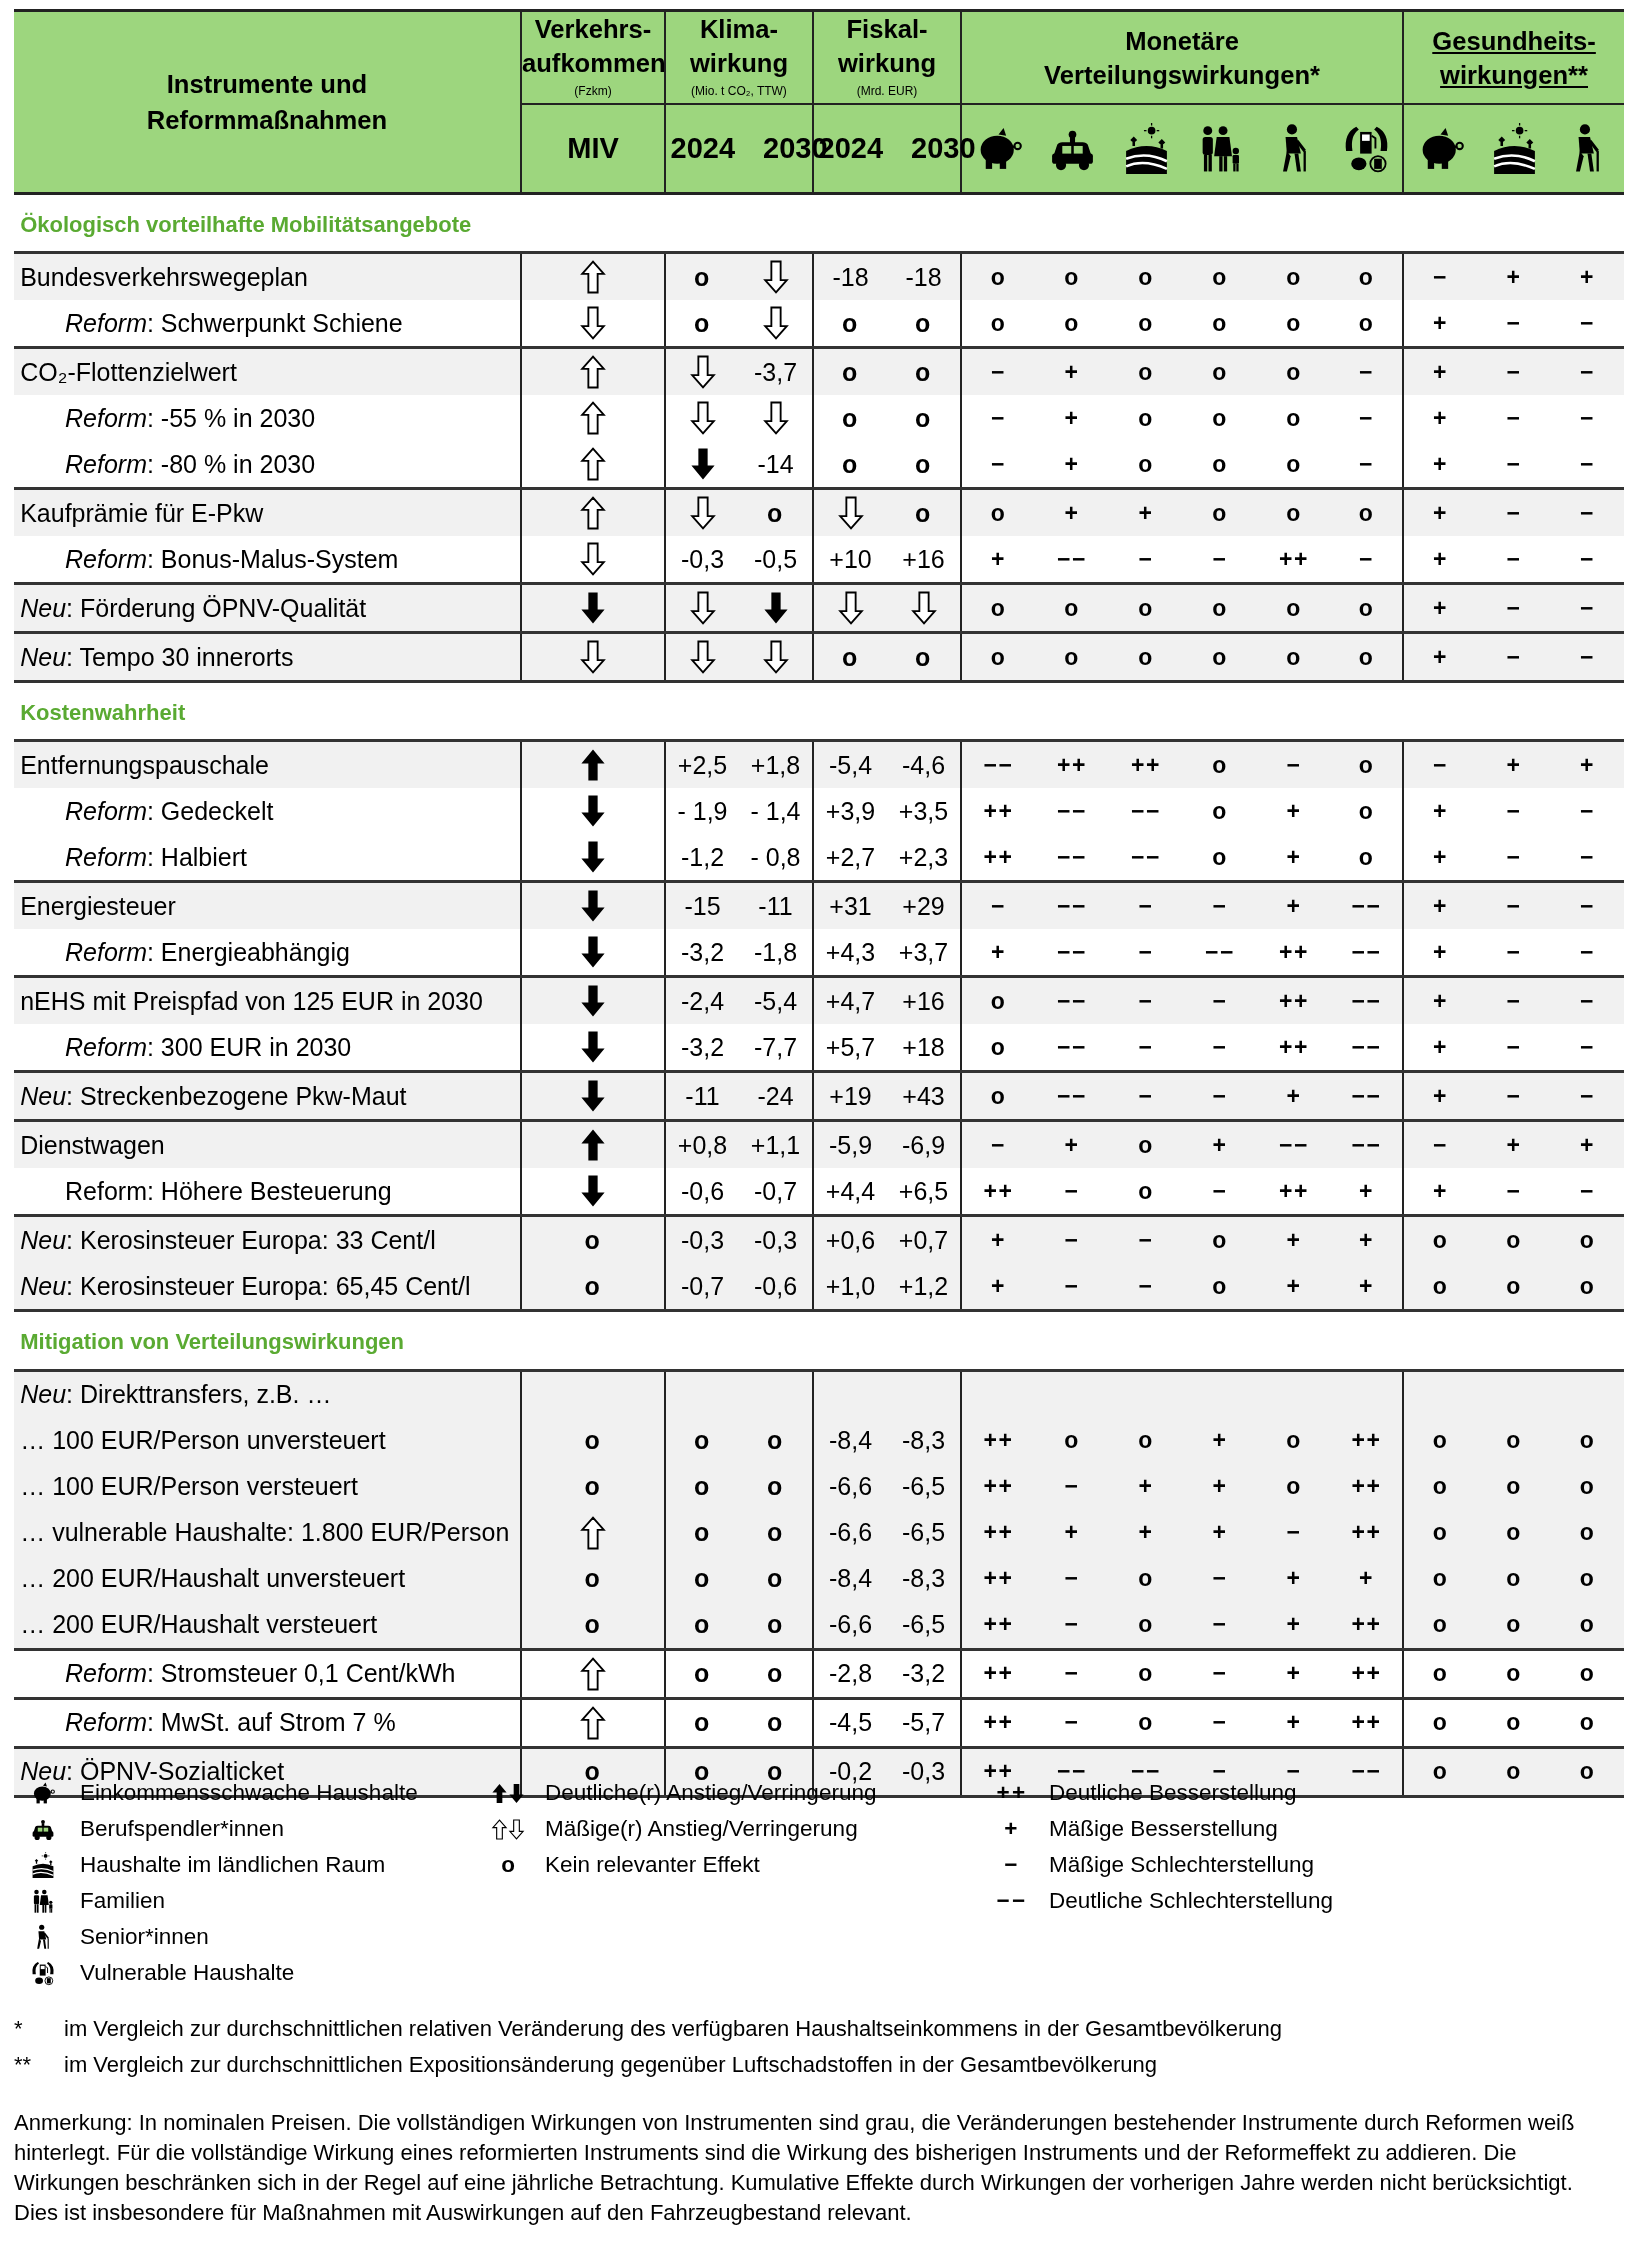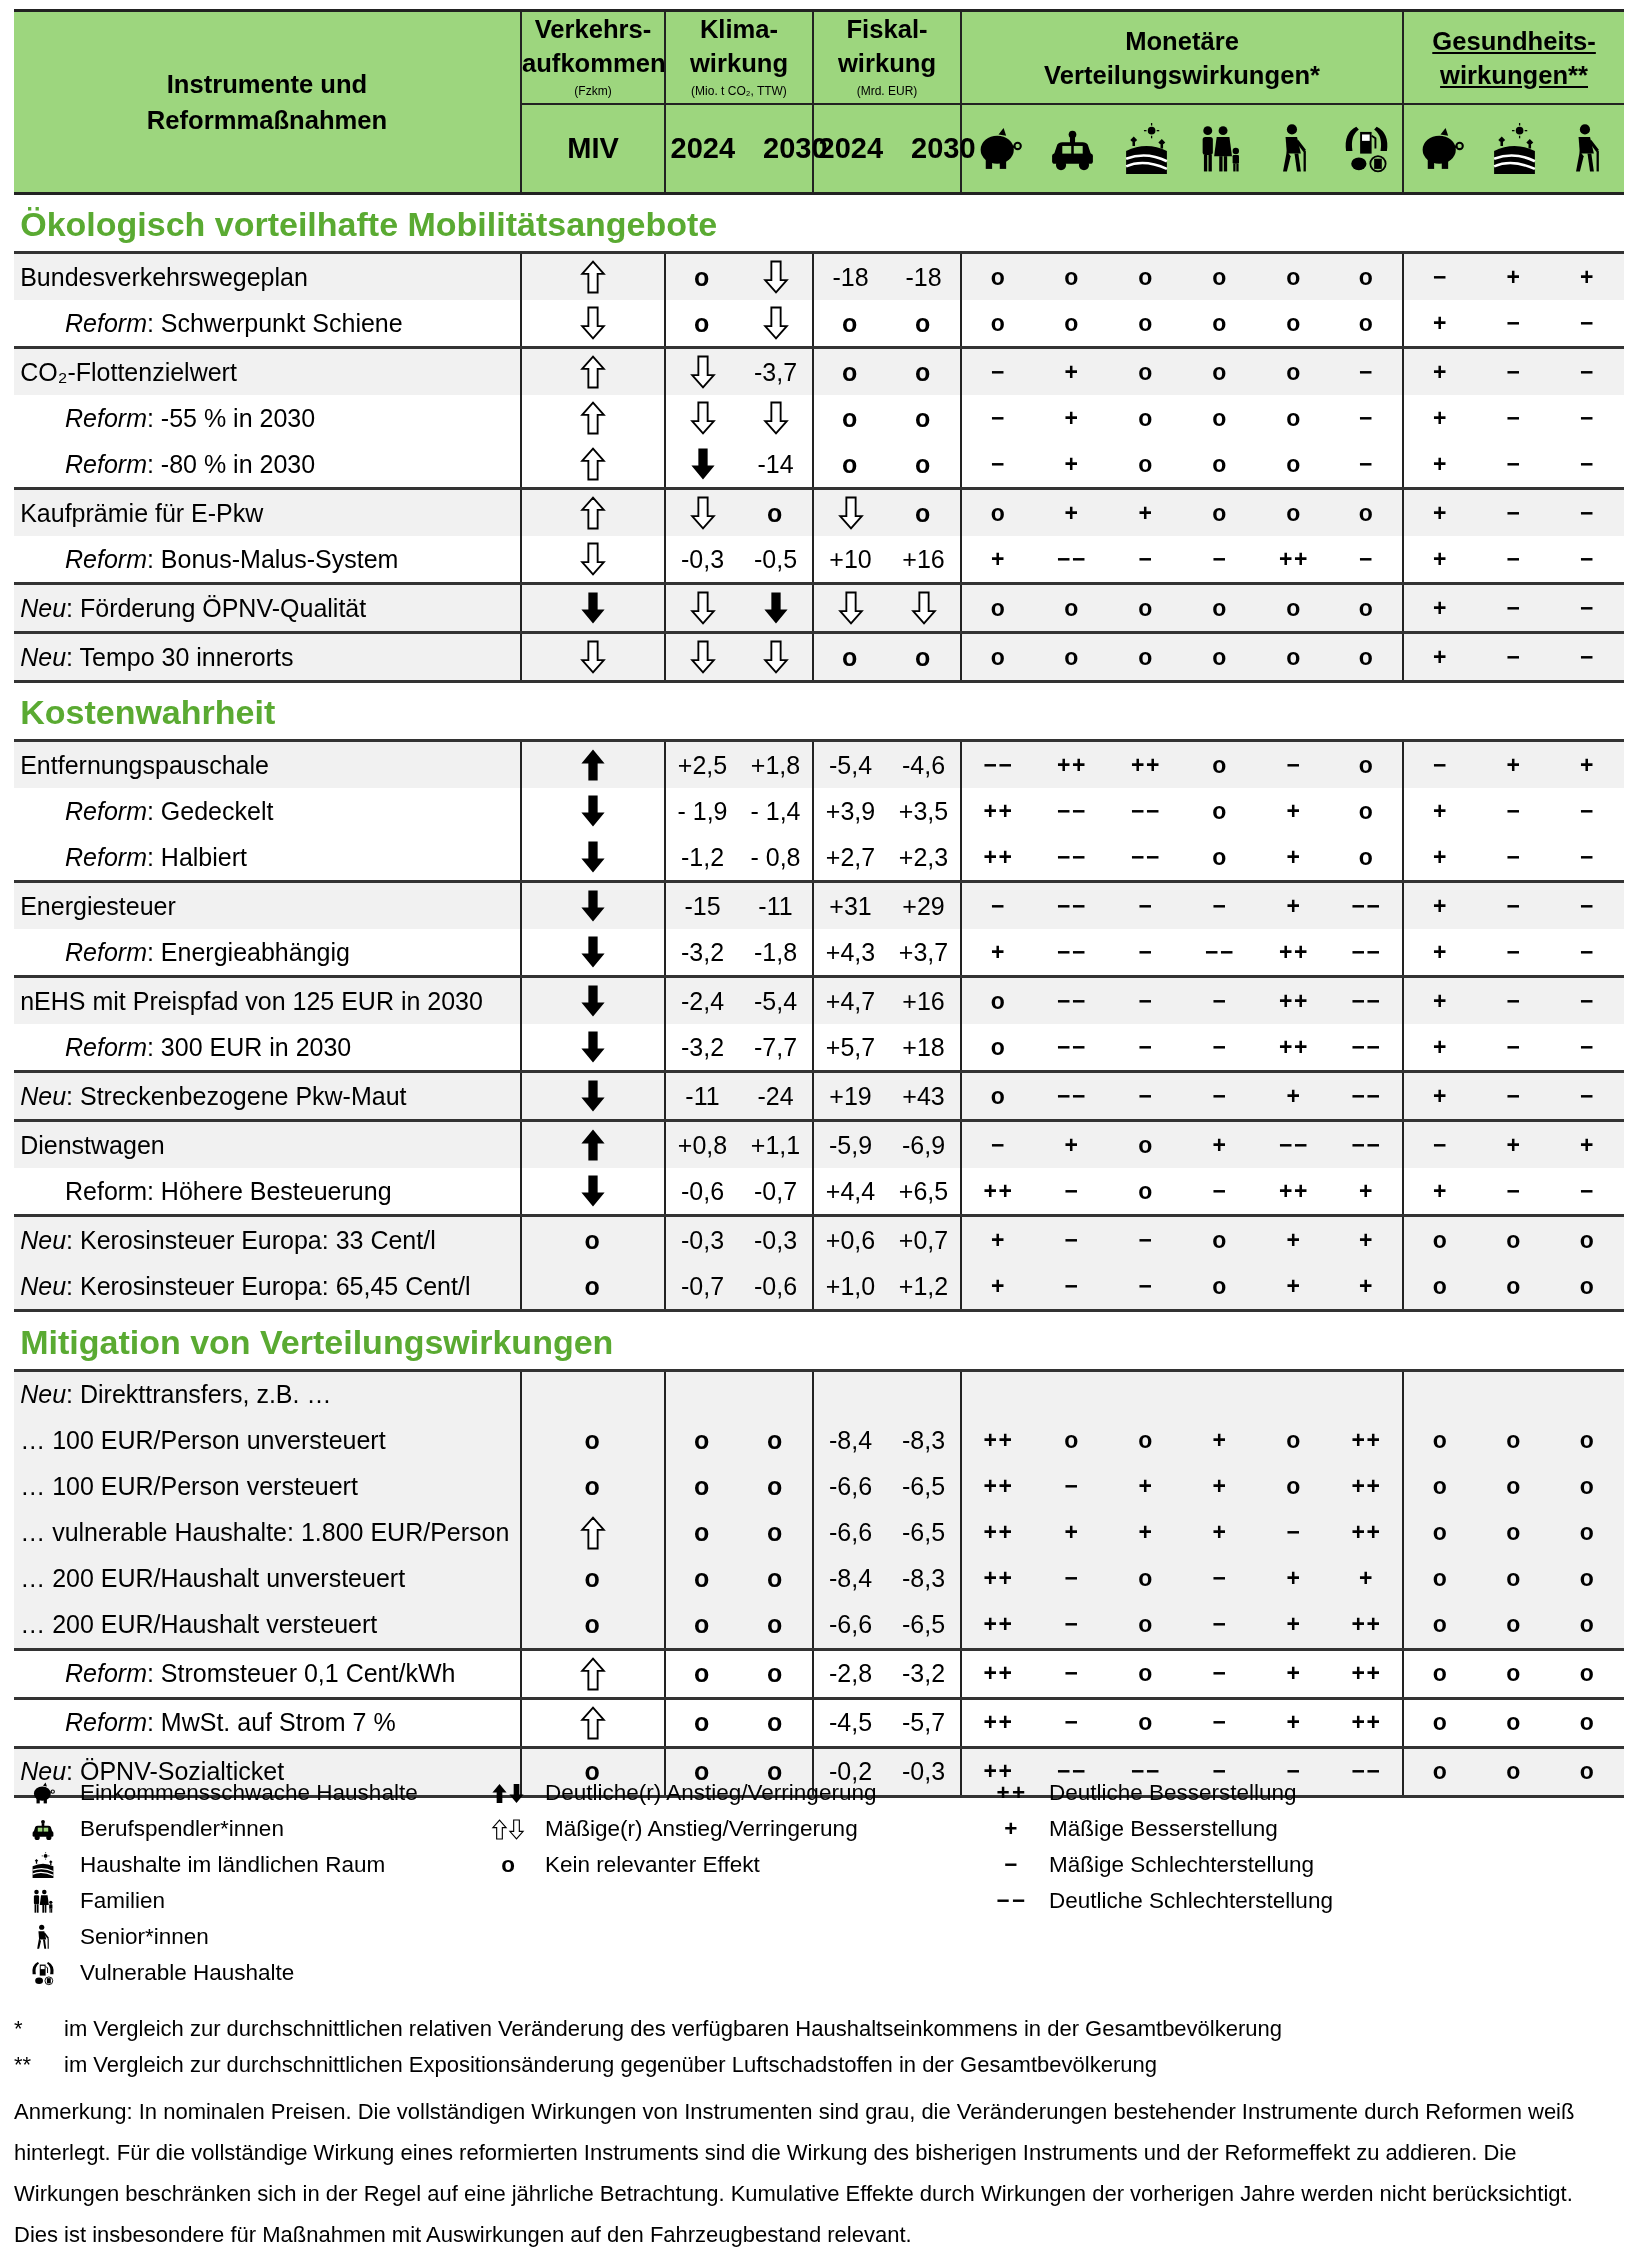--- a/index.html
+++ b/index.html
@@ -10,40 +10,40 @@
   .hdr th { background: #9dd67e; font-weight: bold; text-align: center; vertical-align: middle; color: #000; }
   .hdr-top { border-top: 3.9px solid #222; }
   .hdr-bottom th { border-bottom: 3.9px solid #222; }
   .vline { border-left: 2.3px solid #222; }
   .h-title { font-size: 25.6px; line-height: 36px; }
   .h-cat { font-size: 25.6px; line-height: 34px; }
   .h-unit { font-size: 12px; font-weight: normal; display: block; line-height: 23px; }
   .h-sub { font-size: 29px; font-weight: normal; height: 87px; }
   .h-yrs { display: flex; justify-content: space-around; padding: 0 4.6px; gap: 28px; }
   .icon-cell svg { width: 51px; height: 51px; display: block; margin: 0 auto; }
-  .section-title td { color: #5aaa32; font-weight: bold; font-size: 34px; height: 53px; vertical-align: middle; padding-left: 6.2px; padding-top: 3.1px; }
+  .section-title td { color: #5aaa32; font-weight: bold; font-size: 22px; height: 53px; vertical-align: middle; padding-left: 6.2px; padding-top: 3.1px; }
   .row td { height: 46px; font-size: 25px; text-align: center; vertical-align: middle; }
   .row.grey td { background: #f1f1f1; }
   .row.white td { background: #ffffff; }
   .row.group-start td { border-top: 3.1px solid #333; }
   .row.group-end td { border-bottom: 3.1px solid #333; }
   .row td.label { text-align: left; padding-left: 6.2px; white-space: nowrap; overflow: visible; }
   .row td.label.indent { padding-left: 51px; }
   .row td.sym { font-weight: bold; font-size: 23px; letter-spacing: 1.5px; }
   .row td.num { font-size: 25px; }
   .arrow { display: inline-block; width: 28px; height: 34px; vertical-align: middle; }
   .legend { position: absolute; left: 23px; top: 1775px; width: 1596px; height: 225px; }
   .lg-col { position: absolute; top: 0; }
   .lg-item { height: 36px; display: flex; align-items: center; font-size: 22.5px; }
   .lg-item .lg-ic { width: 40px; display: flex; justify-content: center; align-items: center; margin-right: 17px; font-weight: bold; }
   .lg-item .lg-ic svg { width: 26px; height: 26px; }
   .notes { position: absolute; left: 14px; top: 2013px; width: 1604px; font-size: 22px; line-height: 31px; }
   .note-line { display: flex; }
   .note-line .mark { width: 50px; }
-  .anm { margin-top: 11px; line-height: 41px; }
+  .anm { margin-top: 28px; line-height: 30px; }
   .quelle { margin-top: 12.4px; }
   .ital { font-style: italic; }
 </style>
 </head>
 <body>
 
 <div class="wrap">
   <table id="main-table">
     <colgroup>
       <col style="width:507px">

